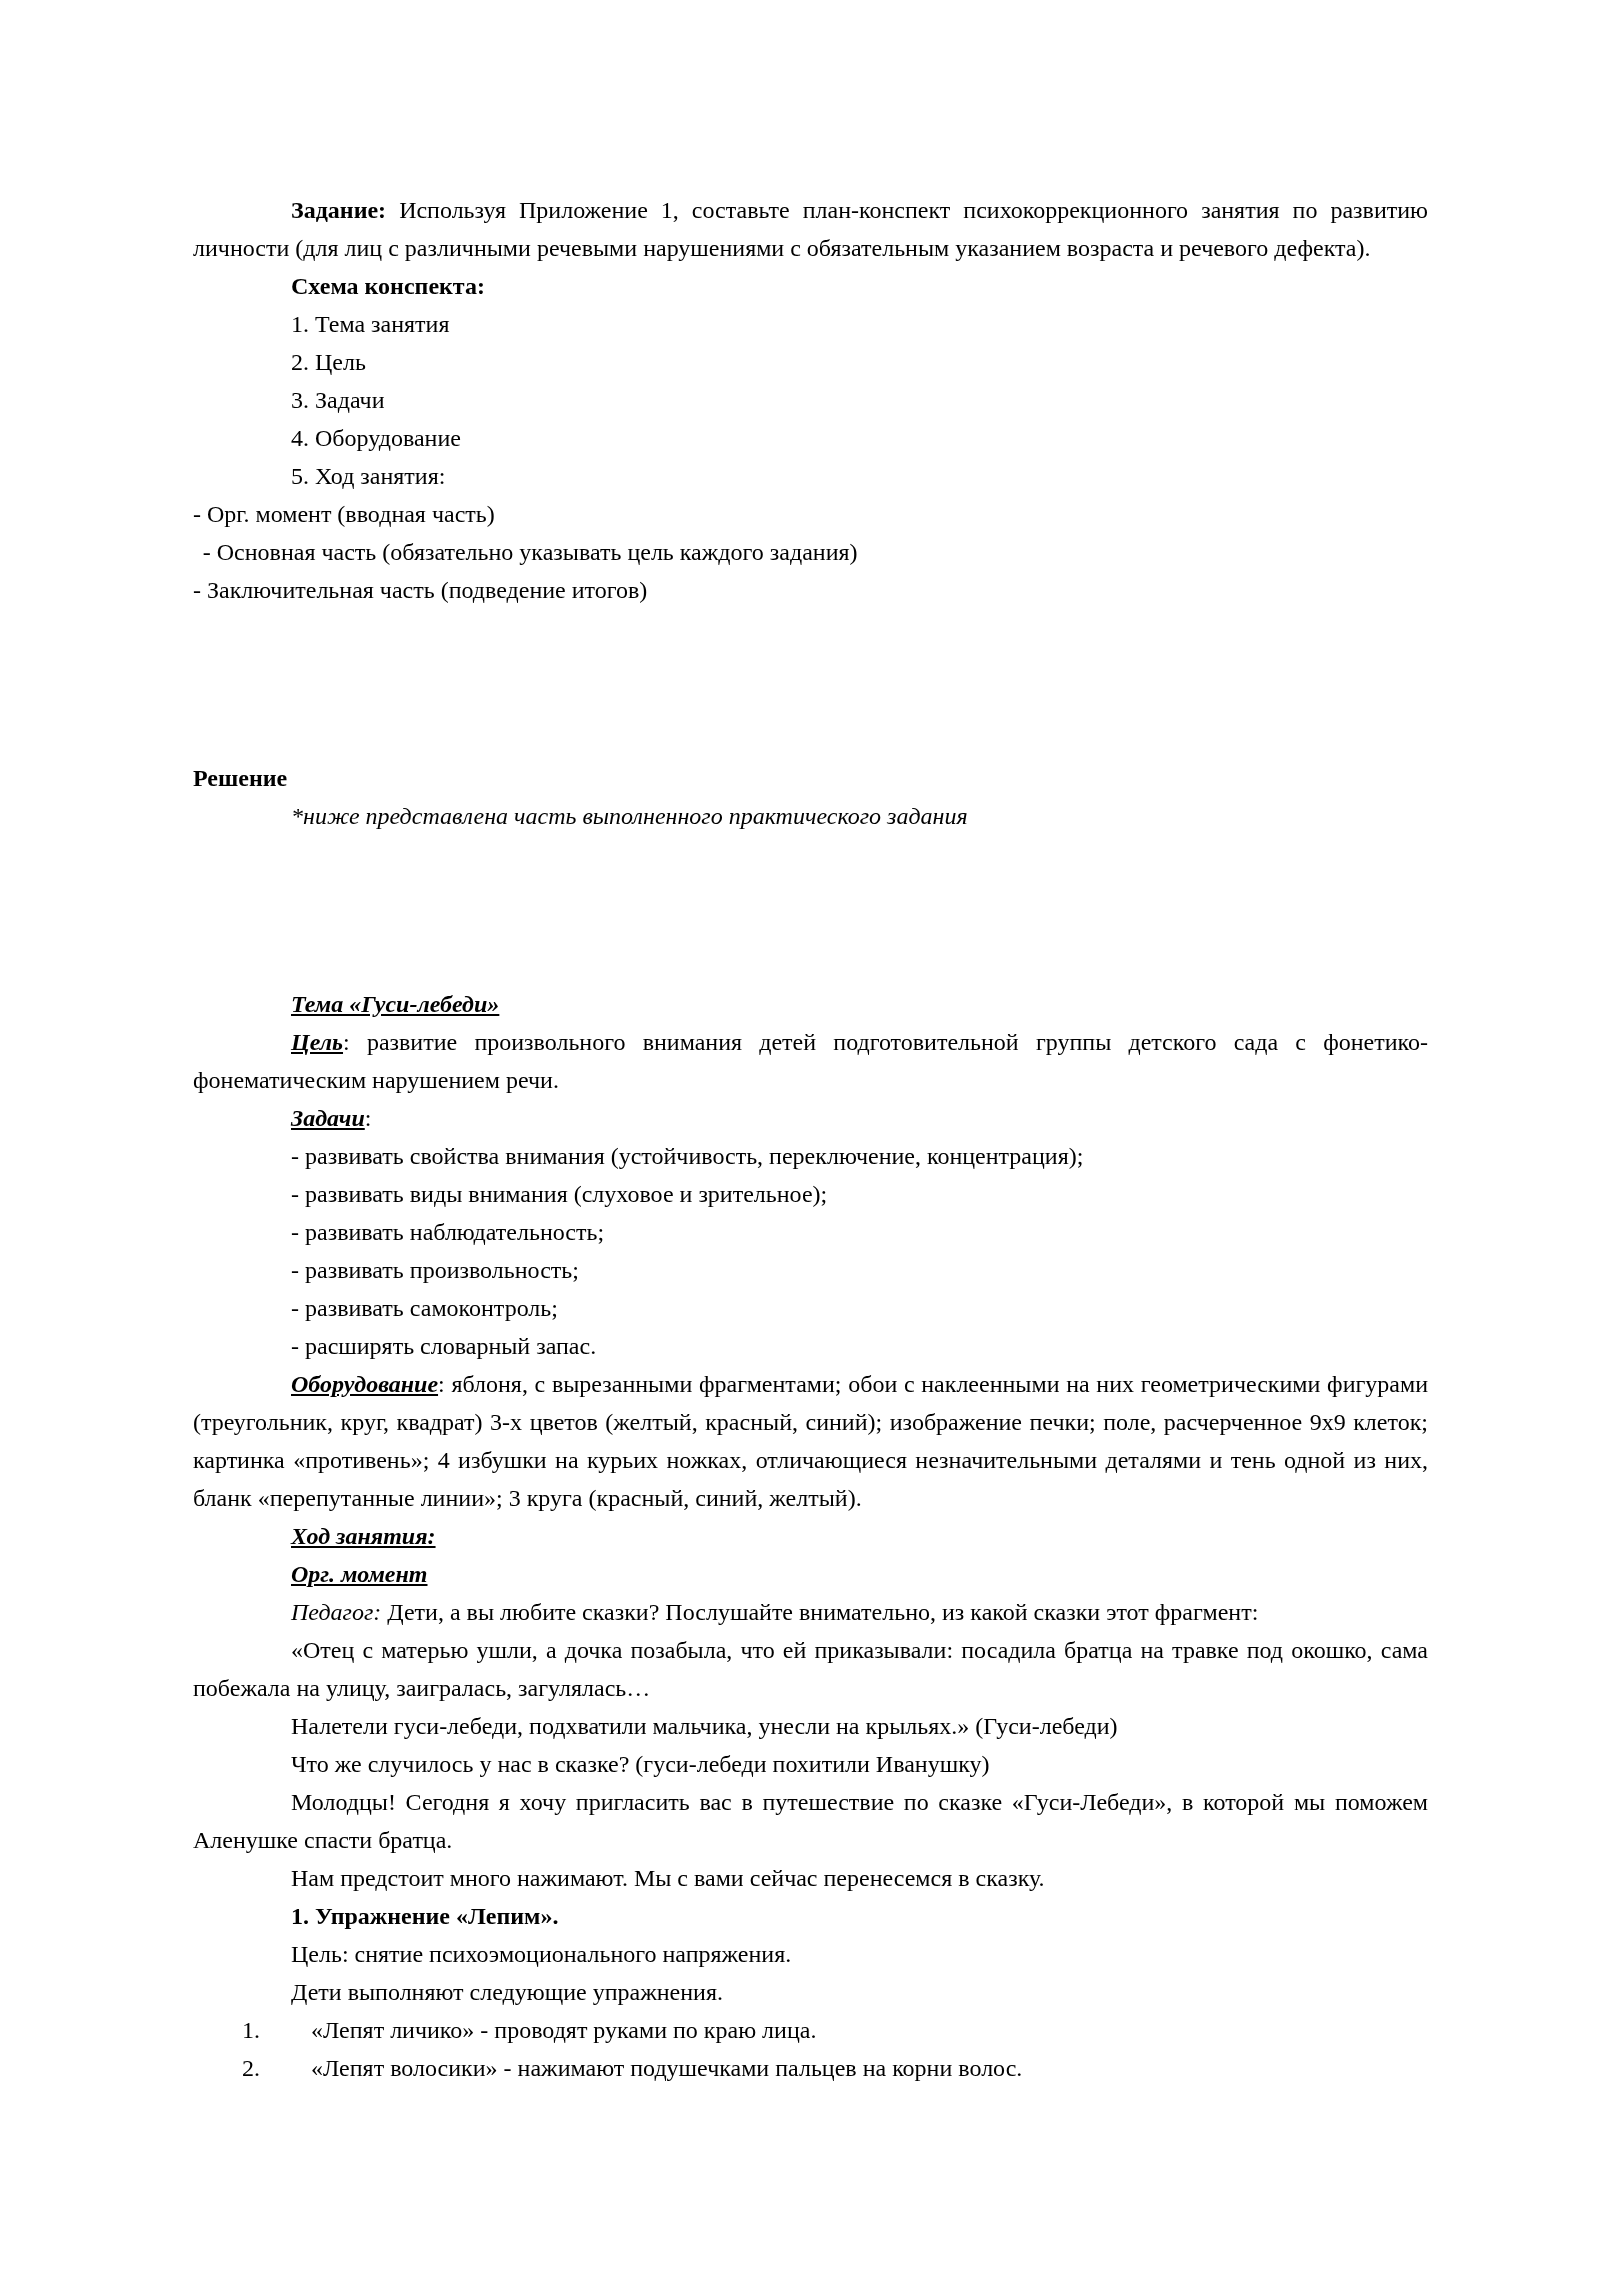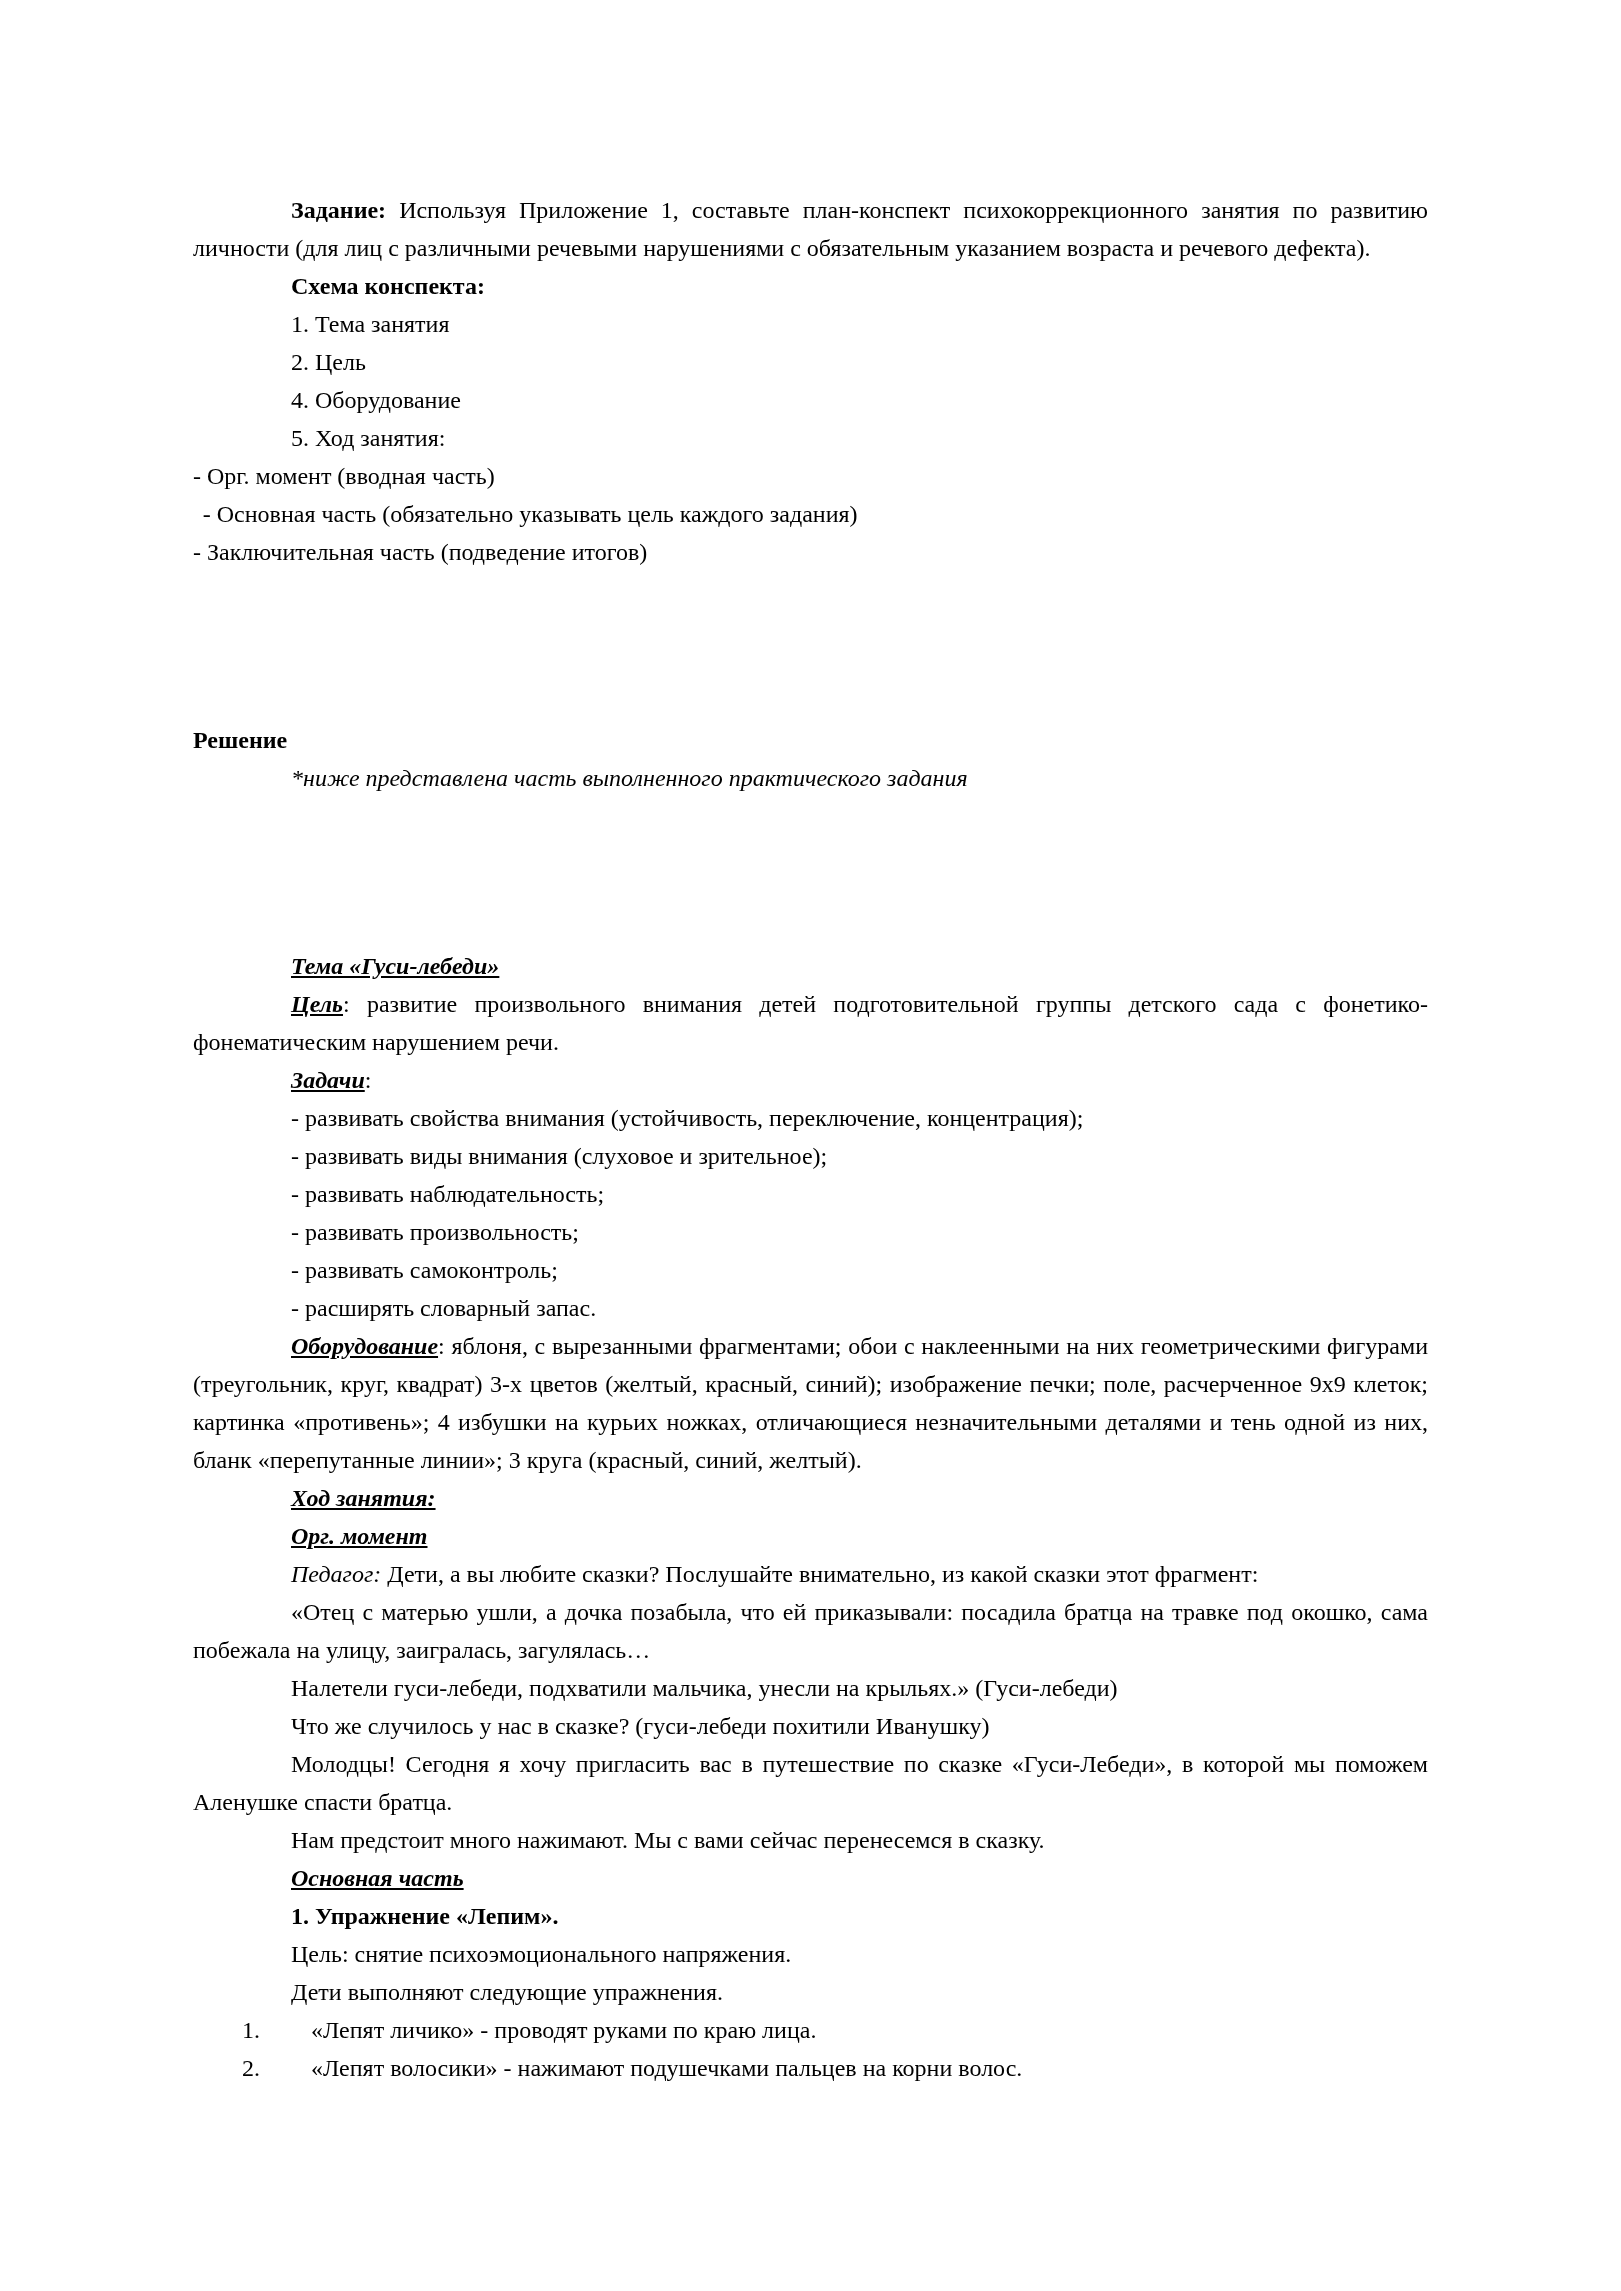--- a/index.html
+++ b/index.html
@@ -31,20 +31,21 @@
 </head>
 <body>
 
 <div class="page">
 
   <p class="par ind"><span class="b">Задание:</span><span> Используя Приложение 1, составьте план-конспект психокоррекционного занятия по развитию личности (для лиц с различными речевыми нарушениями с обязательным указанием возраста и речевого дефекта).</span></p>
 
   <p class="par mind b">Схема конспекта:</p>
   <p class="par mind">1. Тема занятия</p>
   <p class="par mind">2. Цель</p>
+  <p class="par mind">3. Задачи</p>
   <p class="par mind">4. Оборудование</p>
   <p class="par mind">5. Ход занятия:</p>
   <p class="par">- Орг. момент (вводная часть)</p>
   <p class="par sp">- Основная часть (обязательно указывать цель каждого задания)</p>
   <p class="par">- Заключительная часть (подведение итогов)</p>
 
   <div class="gap2"></div>
   <div class="gap2"></div>
 
   <p class="par center b">Решение</p>
@@ -71,21 +72,20 @@
   <p class="par mind biu">Орг. момент</p>
 
   <p class="par ind"><span class="i">Педагог:</span><span> Дети, а вы любите сказки? Послушайте внимательно, из какой сказки этот фрагмент:</span></p>
 
   <p class="par ind">«Отец с матерью ушли, а дочка позабыла, что ей приказывали: посадила братца на травке под окошко, сама побежала на улицу, заигралась, загулялась…</p>
   <p class="par ind">Налетели гуси-лебеди, подхватили мальчика, унесли на крыльях.» (Гуси-лебеди)</p>
   <p class="par ind">Что же случилось у нас в сказке? (гуси-лебеди похитили Иванушку)</p>
   <p class="par ind">Молодцы! Сегодня я хочу пригласить вас в путешествие по сказке «Гуси-Лебеди», в которой мы поможем Аленушке спасти братца.</p>
   <p class="par ind">Нам предстоит много нажимают. Мы с вами сейчас перенесемся в сказку.</p>
 
-  <p class="par mind biu">Основная часть</p>
   <p class="par mind b">1. Упражнение «Лепим».</p>
   <p class="par mind">Цель: снятие психоэмоционального напряжения.</p>
   <p class="par mind">Дети выполняют следующие упражнения.</p>
 
   <div class="numrow">
       <span class="num">1.</span>
       <span>«Лепят личико» - проводят руками по краю лица.</span>
     </div>
   <div class="numrow">
       <span class="num">2.</span>

